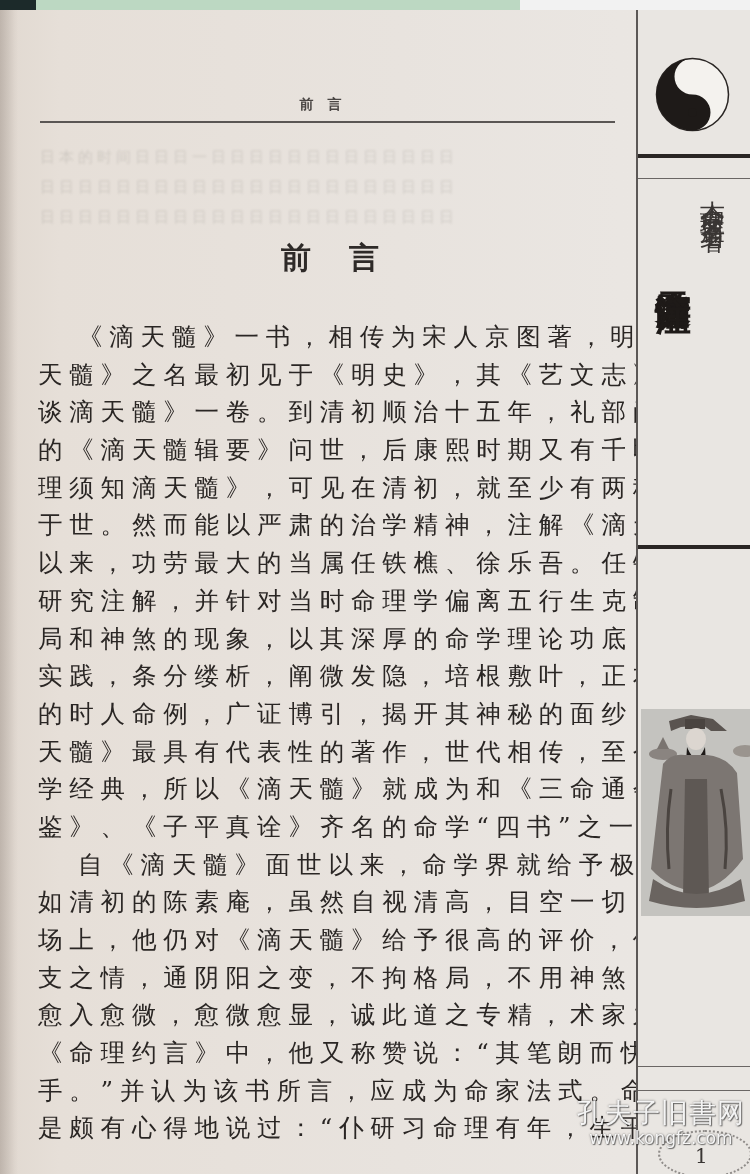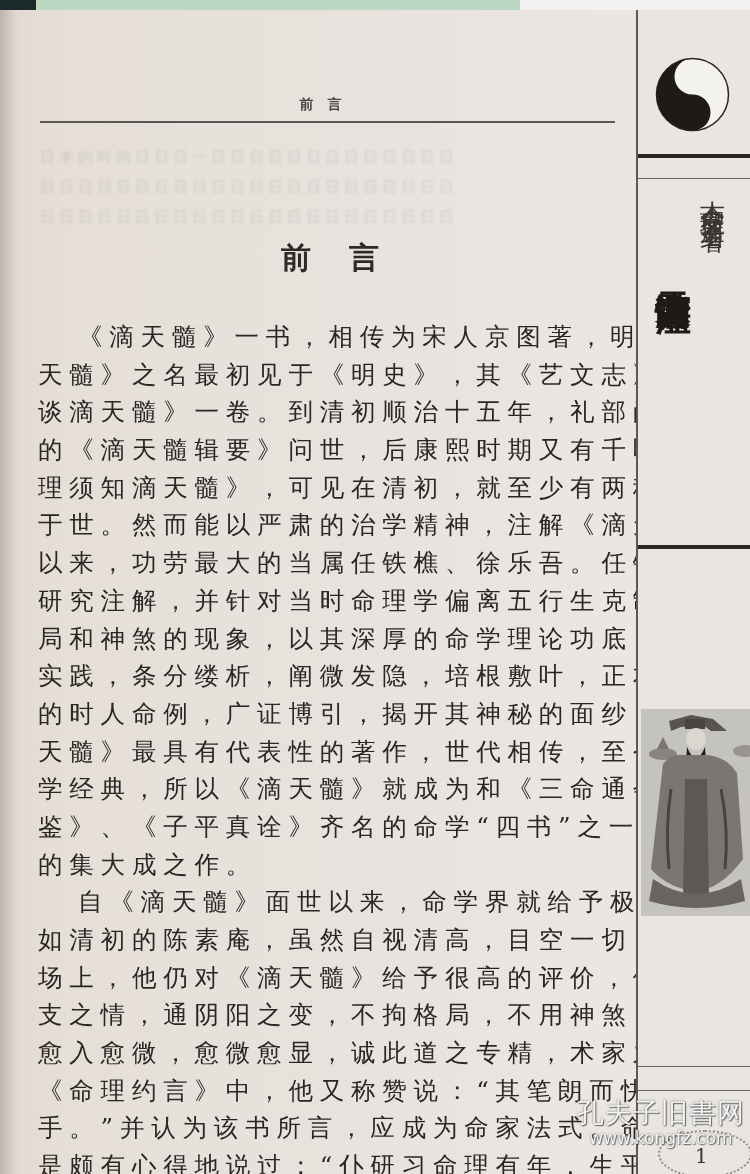--- a/index.html
+++ b/index.html
@@ -112,21 +112,20 @@
     <span class="line">理须知滴天髓》，可见在清初，就至少有两种以上的版本流行</span>
     <span class="line">于世。然而能以严肃的治学精神，注解《滴天髓》的，清朝</span>
     <span class="line">以来，功劳最大的当属任铁樵、徐乐吾。任铁樵穷毕生精力，</span>
     <span class="line">研究注解，并针对当时命理学偏离五行生克制化正理，偏重格</span>
     <span class="line">局和神煞的现象，以其深厚的命学理论功底，结合一生的命理</span>
     <span class="line">实践，条分缕析，阐微发隐，培根敷叶，正本清源，并以大量</span>
     <span class="line">的时人命例，广证博引，揭开其神秘的面纱，成为研究《滴</span>
     <span class="line">天髓》最具有代表性的著作，世代相传，至今人们仍奉为命</span>
     <span class="line">学经典，所以《滴天髓》就成为和《三命通会》、《穷通宝</span>
     <span class="line">鉴》、《子平真诠》齐名的命学“四书”之一，堪称中华命学</span>
-    <span class="line">的集大成之作。</span>
   </div>
   <div>
     <span class="line indent">自《滴天髓》面世以来，命学界就给予极高的评价，比</span>
     <span class="line">如清初的陈素庵，虽然自视清高，目空一切，但站在学术的立</span>
     <span class="line">场上，他仍对《滴天髓》给予很高的评价，他说：“其书穷干</span>
     <span class="line">支之情，通阴阳之变，不拘格局，不用神煞，但从命理推求，</span>
     <span class="line">愈入愈微，愈微愈显，诚此道之专精，术家之拔萃也。”在</span>
     <span class="line">《命理约言》中，他又称赞说：“其笔朗而快，言理皆了然心</span>
     <span class="line">手。”并认为该书所言，应成为命家法式。命理大师徐乐吾更</span>
     <span class="line">是颇有心得地说过：“仆研习命理有年，生平最服膺者为《子</span>

